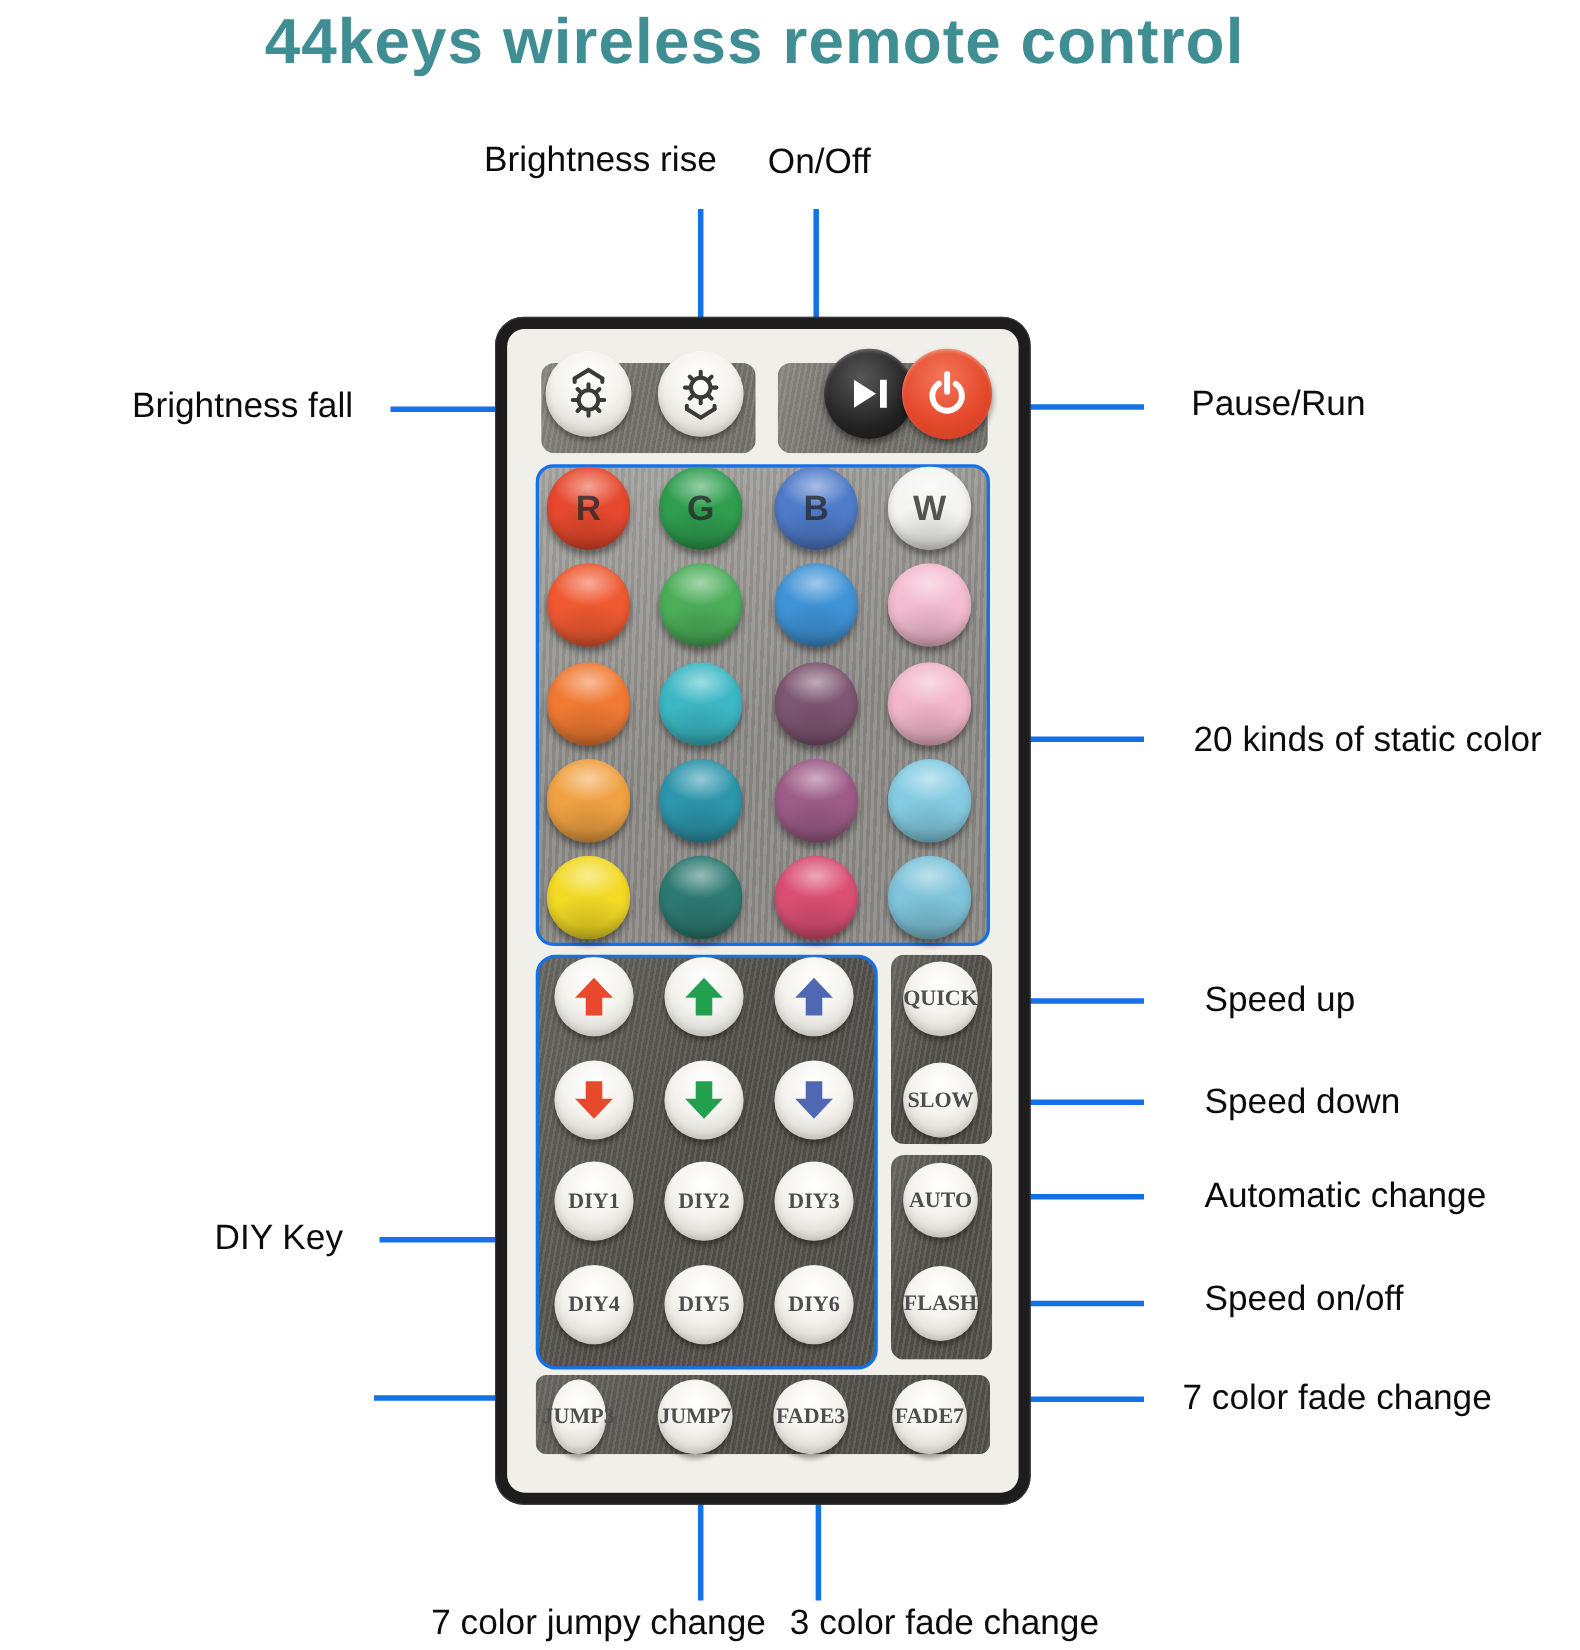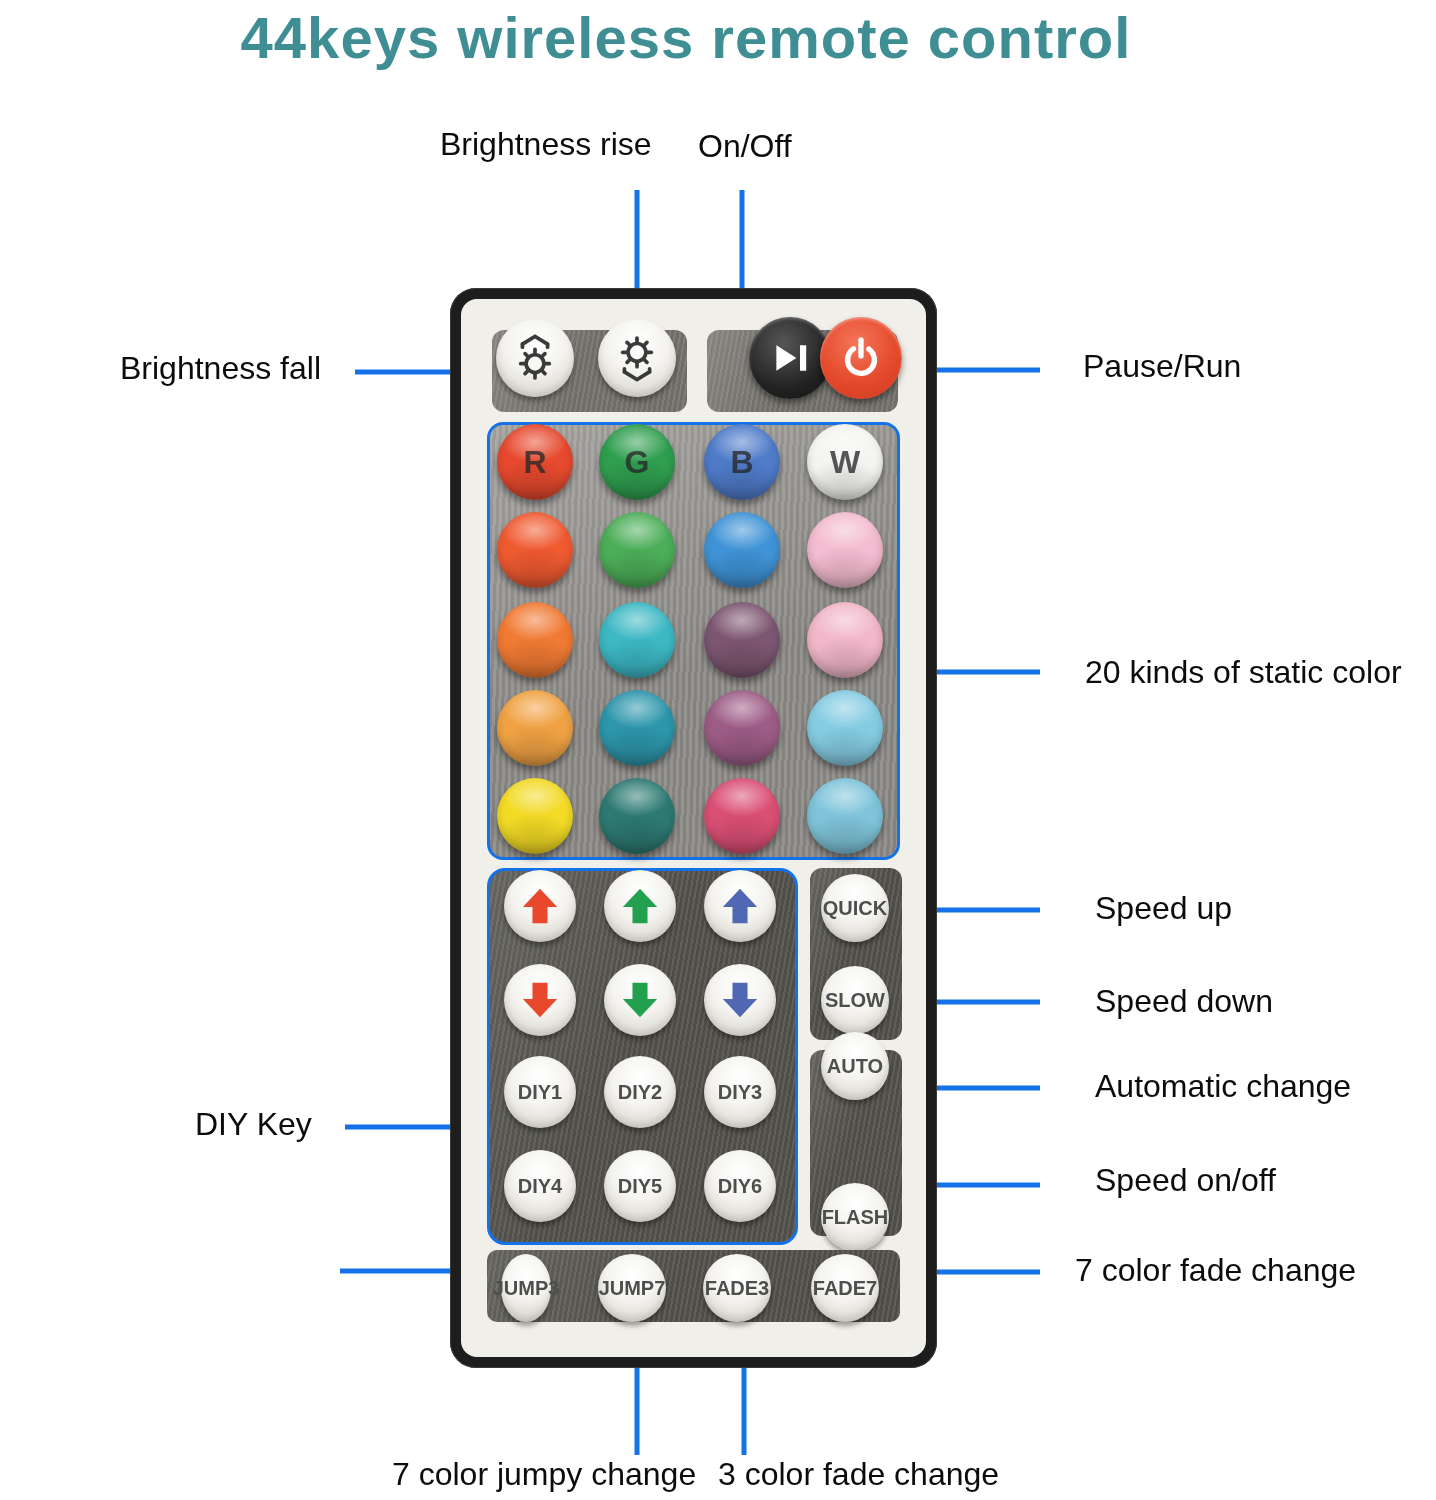--- a/index.html
+++ b/index.html
@@ -30,37 +30,37 @@
   .panel.metal{background:
            linear-gradient(160deg, rgba(255,255,255,.22), rgba(255,255,255,0) 55%),
            repeating-linear-gradient(92deg, rgba(255,255,255,.07) 0 3px, rgba(0,0,0,.07) 3px 6px),
            #8e8c88;}
   .blue-outline{border:3px solid #1571e8;}
 
   .round-btn{position:absolute;border-radius:50%;
              background:radial-gradient(circle at 50% 30%, #ffffff 0%, #f4f3ef 45%, #dcdad3 78%, #c7c5be 100%);
              box-shadow:0 4px 5px rgba(0,0,0,.35), inset 0 -4px 6px rgba(0,0,0,.10);
              display:flex;align-items:center;justify-content:center;}
-  .key-btn{font-weight:bold;font-size:21px;color:#4e4e4e;letter-spacing:.5px;}
+  .key-btn{font-weight:bold;font-size:21px;color:#4e4e4e;letter-spacing:.5px;font-family:Liberation Serif, serif;}
 
   .color-btn{position:absolute;width:76px;height:76px;border-radius:50%;
              background-image:
                radial-gradient(ellipse 60% 38% at 50% 24%, rgba(255,255,255,.50), rgba(255,255,255,0) 70%),
                radial-gradient(circle at 50% 115%, rgba(0,0,0,.28), rgba(0,0,0,0) 55%);
              box-shadow:0 5px 6px rgba(0,0,0,.38), inset 0 -5px 8px rgba(0,0,0,.18);
              display:flex;align-items:center;justify-content:center;}
   .color-btn span{font-weight:bold;font-size:32px;color:rgba(40,40,40,.78);}
 
   .arrow-btn svg{display:block;}
 
   
   .btn-quick{left:371px;top:586px;width:68px;height:68px;}
   .btn-slow {left:371px;top:678px;width:68px;height:68px;}
-  .btn-auto {left:371px;top:744px;width:68px;height:68px;}
-  .btn-flash{left:371px;top:895px;width:68px;height:68px;}
+  .btn-auto {left:371px;top:769px;width:68px;height:68px;}
+  .btn-flash{left:371px;top:863px;width:68px;height:68px;}
   .btn-jump3{left:51px; top:966px;width:50px;height:68px;}
   .btn-jump7{left:148px;top:966px;width:68px;height:68px;}
   .btn-fade3{left:253px;top:966px;width:68px;height:68px;}
   .btn-fade7{left:361px;top:966px;width:68px;height:68px;}
   .key-btn.sm{font-size:20px;letter-spacing:0;}
 
   .top-btn{width:78px;height:78px;}
   .btn-play{background:radial-gradient(circle at 42% 32%, #565656 0%, #222222 62%, #111111 100%);
             box-shadow:0 4px 6px rgba(0,0,0,.45), inset 0 2px 3px rgba(255,255,255,.25);}
   .btn-power{background:radial-gradient(circle at 45% 32%, #f4765a 0%, #e54a2c 55%, #c93a1f 100%);

